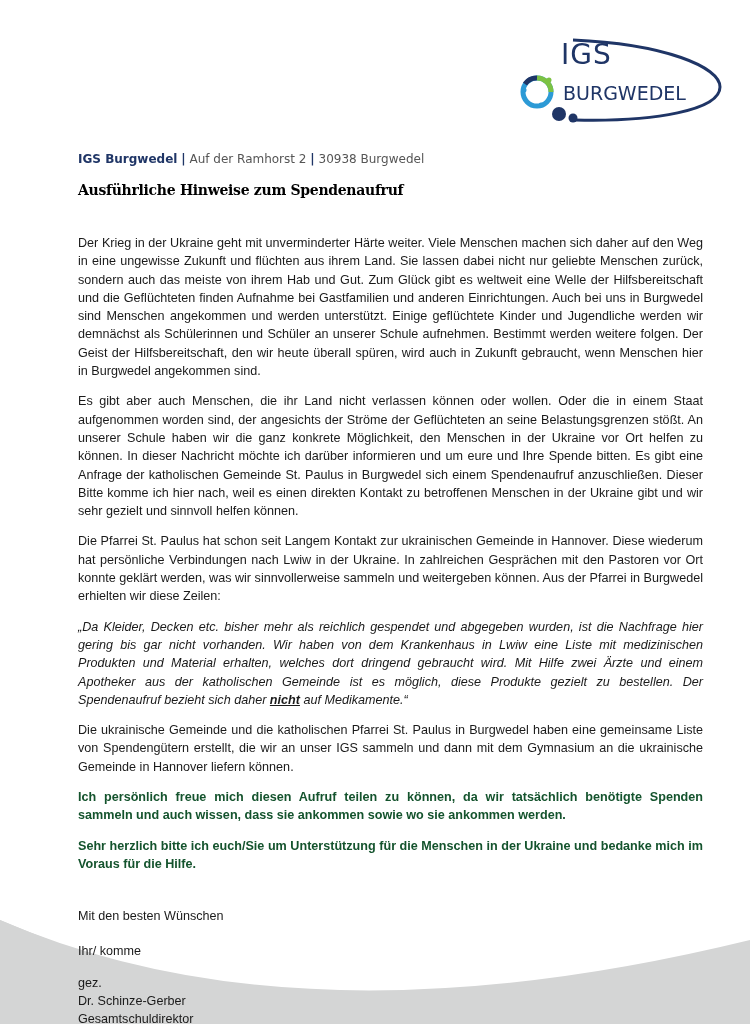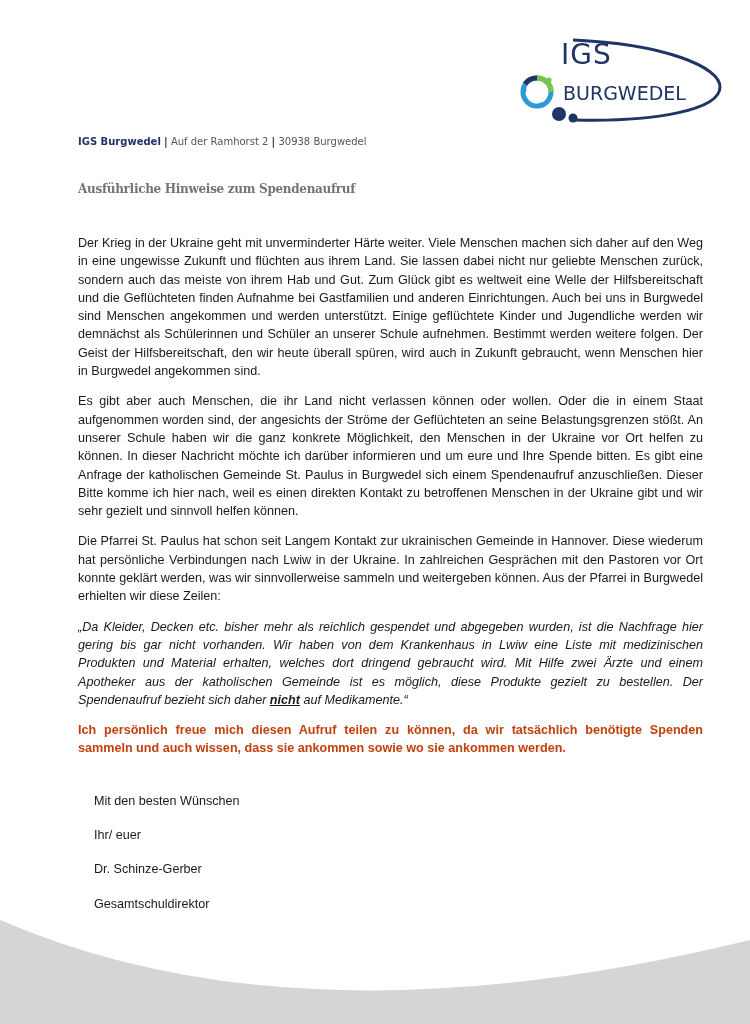--- a/index.html
+++ b/index.html
@@ -5,41 +5,41 @@
   html, body { margin:0; padding:0; }
   body {
     width:750px; height:1024px; position:relative; overflow:hidden;
     background:#ffffff;
     font-family:"Liberation Sans", sans-serif;
     color:#1a1a1a;
   }
   .bottom-swoosh { position:absolute; left:0; top:900px; width:750px; height:124px; z-index:0; }
   .logo { position:absolute; left:515px; top:32px; width:210px; height:95px; z-index:1; }
   .address {
-    position:absolute; left:78px; top:136px; font-size:10px; color:#555; z-index:1;
+    position:absolute; left:78px; top:152px; font-size:12px; color:#555; z-index:1;
     font-family:"DejaVu Sans", sans-serif;
   }
   .address b { color:#1f3566; }
   .address .sep { color:#1f3566; font-weight:bold; }
   .title {
     position:absolute; left:78px; top:182px; margin:0;
-    font-family:"DejaVu Serif", serif; font-weight:bold; font-size:12px; color:#737373;
+    font-family:"DejaVu Serif", serif; font-weight:bold; font-size:14px; color:#000000;
     letter-spacing:-0.3px; z-index:1;
   }
   .body {
     position:absolute; left:78px; top:234px; width:625px; z-index:1;
     font-size:12.6px; line-height:18.3px; text-align:justify;
   }
   .body p { margin:0 0 12px 0; }
   .quote { font-style:italic; }
   .quote u { text-decoration:underline;font-weight:bold; }
-  .blue { color:#c2410c; font-weight:bold; }
+  .blue { color:#14532d; font-weight:bold; }
   .closing { margin-top:34px !important; }
   .spacer-lg { margin-top:16px !important; }
-  .sign p { margin:16px; }
+  .sign p { margin:0; }
 </style>
 </head>
 <body>
 
 <svg class="bottom-swoosh" viewBox="0 0 750 124" preserveAspectRatio="none">
   <path d="M0,20 C120,70 260,120 400,124 L0,124 Z" fill="#d4d5d5"></path>
   <path d="M0,20 Q300,150 750,40 L750,124 L0,124 Z" fill="#d4d5d5"></path>
 </svg>
 
 <div class="logo">
@@ -70,20 +70,23 @@
   <span>30938 Burgwedel</span>
 </div>
 
 <h1 class="title">Ausführliche Hinweise zum Spendenaufruf</h1>
 
 <div class="body">
   <p>Der Krieg in der Ukraine geht mit unverminderter Härte weiter. Viele Menschen machen sich daher auf den Weg in eine ungewisse Zukunft und flüchten aus ihrem Land. Sie lassen dabei nicht nur geliebte Menschen zurück, sondern auch das meiste von ihrem Hab und Gut. Zum Glück gibt es weltweit eine Welle der Hilfsbereitschaft und die Geflüchteten finden Aufnahme bei Gastfamilien und anderen Einrichtungen. Auch bei uns in Burgwedel sind Menschen angekommen und werden unterstützt. Einige geflüchtete Kinder und Jugendliche werden wir demnächst als Schülerinnen und Schüler an unserer Schule aufnehmen. Bestimmt werden weitere folgen. Der Geist der Hilfsbereitschaft, den wir heute überall spüren, wird auch in Zukunft gebraucht, wenn Menschen hier in Burgwedel angekommen sind.</p>
   <p>Es gibt aber auch Menschen, die ihr Land nicht verlassen können oder wollen. Oder die in einem Staat aufgenommen worden sind, der angesichts der Ströme der Geflüchteten an seine Belastungsgrenzen stößt. An unserer Schule haben wir die ganz konkrete Möglichkeit, den Menschen in der Ukraine vor Ort helfen zu können. In dieser Nachricht möchte ich darüber informieren und um eure und Ihre Spende bitten. Es gibt eine Anfrage der katholischen Gemeinde St. Paulus in Burgwedel sich einem Spendenaufruf anzuschließen. Dieser Bitte komme ich hier nach, weil es einen direkten Kontakt zu betroffenen Menschen in der Ukraine gibt und wir sehr gezielt und sinnvoll helfen können.</p>
   <p>Die Pfarrei St. Paulus hat schon seit Langem Kontakt zur ukrainischen Gemeinde in Hannover. Diese wiederum hat persönliche Verbindungen nach Lwiw in der Ukraine. In zahlreichen Gesprächen mit den Pastoren vor Ort konnte geklärt werden, was wir sinnvollerweise sammeln und weitergeben können. Aus der Pfarrei in Burgwedel erhielten wir diese Zeilen:</p>
   <p class="quote"><span>„Da Kleider, Decken etc. bisher mehr als reichlich gespendet und abgegeben wurden, ist die Nachfrage hier gering bis gar nicht vorhanden. Wir haben von dem Krankenhaus in Lwiw eine Liste mit medizinischen Produkten und Material erhalten, welches dort dringend gebraucht wird. Mit Hilfe zwei Ärzte und einem Apotheker aus der katholischen Gemeinde ist es möglich, diese Produkte gezielt zu bestellen. Der Spendenaufruf bezieht sich daher </span><u>nicht</u><span> auf Medikamente.“</span></p>
+  <p>Die ukrainische Gemeinde und die katholischen Pfarrei St. Paulus in Burgwedel haben eine gemeinsame Liste von Spendengütern erstellt, die wir an unser IGS sammeln und dann mit dem Gymnasium an die ukrainische Gemeinde in Hannover liefern können.</p>
   <p class="blue">Ich persönlich freue mich diesen Aufruf teilen zu können, da wir tatsächlich benötigte Spenden sammeln und auch wissen, dass sie ankommen sowie wo sie ankommen werden.</p>
+  <p class="blue">Sehr herzlich bitte ich euch/Sie um Unterstützung für die Menschen in der Ukraine und bedanke mich im Voraus für die Hilfe.</p>
   <div class="sign">
     <p class="closing">Mit den besten Wünschen</p>
-    <p class="spacer-lg" style="margin-top:22px">Ihr/ euer</p>
+    <p class="spacer-lg" style="margin-top:22px">Ihr/ komme</p>
+    <p style="margin-top:14px">gez.</p>
     <p style="font-weight:normal">Dr. Schinze-Gerber</p>
     <p>Gesamtschuldirektor</p>
   </div>
 </div>
 
 </body></html>

